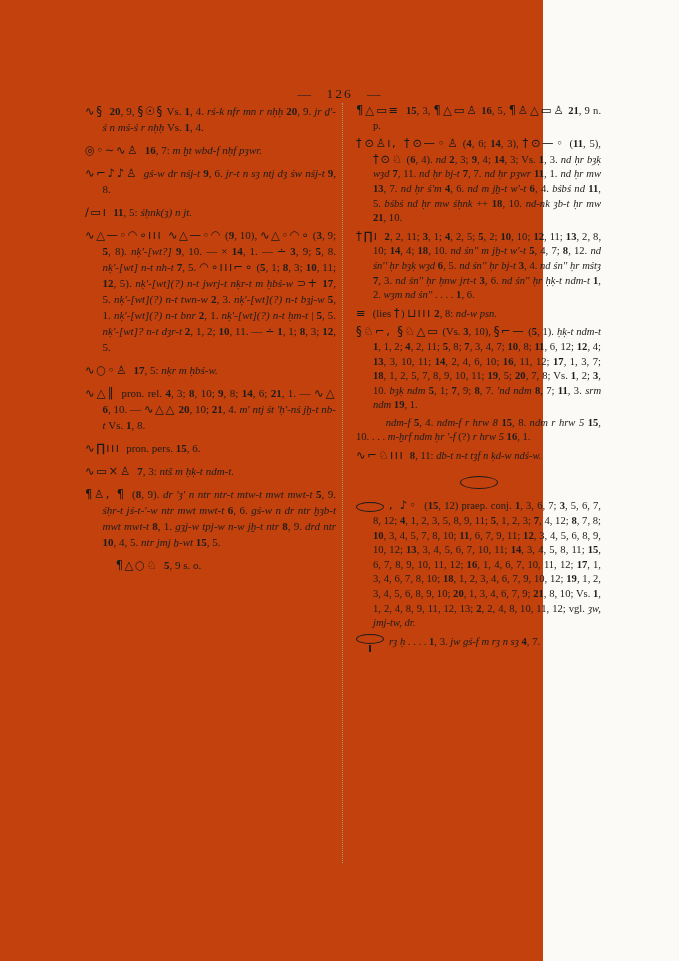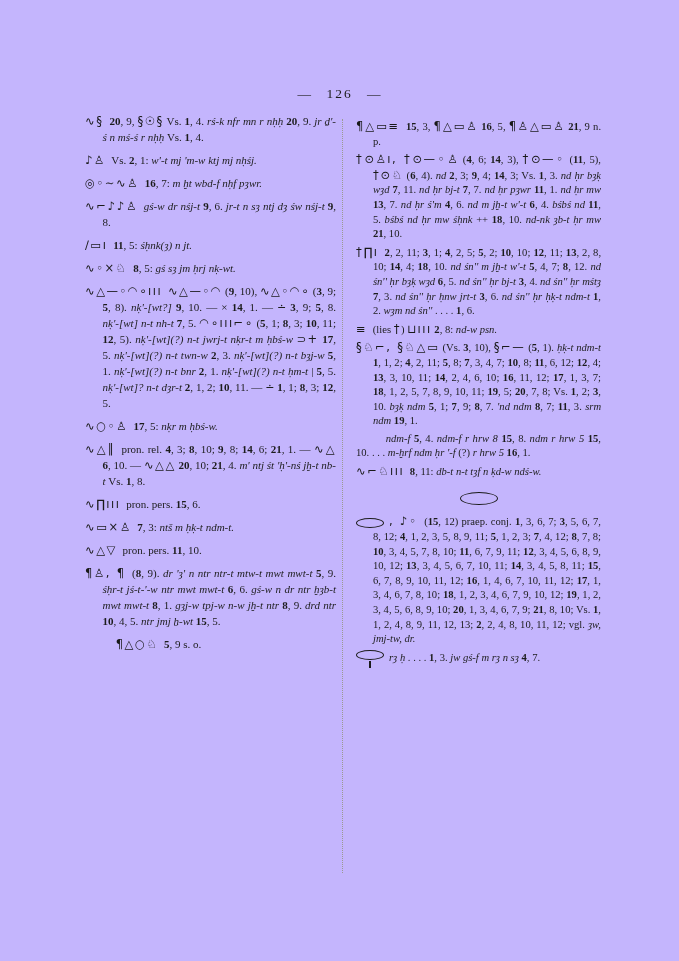--- a/index.html
+++ b/index.html
@@ -1,34 +1,34 @@
 <!DOCTYPE html>
 <html><head>
 <meta charset="utf-8">
 <style>
   html,body{margin:0;padding:0;}
   body{
     width:679px;height:961px;overflow:hidden;
     background:#fbfaf7;color:#1c1c1c;
     font-family:"Liberation Serif","DejaVu Serif",serif;
   }
-  .page{position:relative;width:679px;height:961px;background:#c4b5fd;}
+  .page{position:relative;width:543px;height:961px;background:#c2410c;}
   .header{
     position:absolute;top:86px;left:0;width:679px;
     text-align:center;font-size:13.5px;letter-spacing:1px;
   }
   .header .dash{margin:0 10px;color:#222;}
   .header .pagenum{letter-spacing:2px;font-size:13.5px;}
   .columns{
-    position:absolute;top:113px;left:85px;
+    position:absolute;top:103px;left:85px;
     display:flex;width:516px;height:760px;overflow:hidden;
   }
   .col{width:251px;overflow:hidden;}
   .col.left{padding-right:6px;}
-  .col.right{border-left:1px dotted #9a9a92;padding-left:13px;width:245px;margin-top:6px;}
+  .col.right{border-left:1px dotted #9a9a92;padding-left:13px;width:245px;}
   .entry{
     margin:0 0 7px 0;padding-left:1.6em;text-indent:-1.6em;
     font-size:11px;line-height:16px;text-align:justify;
   }
   .col.right .entry{line-height:14.6px;margin-bottom:3px;font-size:10.6px;}
   .entry.indent{padding-left:0;text-indent:2.8em;}
   .g{
     font-family:"DejaVu Sans",sans-serif;
     font-size:11.5px;letter-spacing:1.5px;font-style:normal;color:#191919;
     white-space:nowrap;
@@ -51,31 +51,28 @@
 
 <div class="page">
   <div class="header">
     <span class="dash">—</span>
     <span class="pagenum">126</span>
     <span class="dash">—</span>
   </div>
   <div class="columns">
     <div class="col left" id="col-left">
         <p class="entry"><span class="g lead">∿§</span> <b>20</b>, 9, <span class="g">§☉§</span> Vs. <b>1</b>, 4.  <i>rś-k nfr mn r nḥḥ</i> <b>20</b>, 9.  <i>jr ḏ'-ś n mś-ś r nḥḥ</i> Vs. <b>1</b>, 4.</p>
-        <p class="entry"><span class="g lead">♪♙</span> Vs. <b>2</b>, 1:  <i>w'-t mj 'm-w ktj mj nḥśj.</i></p>
         <p class="entry"><span class="g lead">◎◦∼∿♙</span> <b>16</b>, 7:  <i>m ḫt wbd-f nḥf pȝwr.</i></p>
         <p class="entry"><span class="g lead">∿⌐♪♪♙</span> <i>gś-w dr nśj-t</i> <b>9</b>, 6.  <i>jr-t n sȝ ntj dȝ św nśj-t</i> <b>9</b>, 8.</p>
         <p class="entry"><span class="g lead">∕▭ı</span> <b>11</b>, 5:  <i>śḥnk(ȝ) n jt.</i></p>
-        <p class="entry"><span class="g lead">∿◦×♘</span> <b>8</b>, 5:  <i>gś sȝ jm ḥrj nḳ-wt.</i></p>
         <p class="entry"><span class="g lead">∿△—◦◠∘ııı</span> <span class="g">∿△—◦◠</span> (<b>9</b>, 10),  <span class="g">∿△◦◠∘</span> (<b>3</b>, 9; <b>5</b>, 8).  <i>nḳ'-[wt?]</i> <b>9</b>, 10.  — × <b>14</b>, 1. — ∸ <b>3</b>, 9; <b>5</b>, 8.  <i>nḳ'-[wt] n-t nh-t</i> <b>7</b>, 5. <span class="g">◠∘ııı⌐∘</span> (<b>5</b>, 1; <b>8</b>, 3; <b>10</b>, 11; <b>12</b>, 5).  <i>nḳ'-[wt](?) n-t jwrj-t nḳr-t m ḥbś-w</i> <span class="g">⊃+</span> <b>17</b>, 5.  <i>nḳ'-[wt](?) n-t twn-w</i> <b>2</b>, 3.  <i>nḳ'-[wt](?) n-t bȝj-w</i> <b>5</b>, 1.  <i>nḳ'-[wt](?) n-t bnr</i> <b>2</b>, 1.  <i>nḳ'-[wt](?) n-t ḥm-t</i> | <b>5</b>, 5.  <i>nḳ'-[wt]? n-t dȝr-t</i> <b>2</b>, 1, 2; <b>10</b>, 11.  — ∸ <b>1</b>, 1; <b>8</b>, 3; <b>12</b>, 5.</p>
         <p class="entry"><span class="g lead">∿○◦♙</span> <b>17</b>, 5:  <i>nḳr m ḥbś-w.</i></p>
         <p class="entry"><span class="g lead">∿△‖</span> pron. rel.  <b>4</b>, 3;  <b>8</b>, 10;  <b>9</b>, 8;  <b>14</b>, 6;  <b>21</b>, 1. — <span class="g">∿△</span> <b>6</b>, 10.  — <span class="g">∿△△</span> <b>20</b>, 10; <b>21</b>, 4. <i>m' ntj śt 'ḥ'-nś jḫ-t nb-t</i> Vs. <b>1</b>, 8.</p>
         <p class="entry"><span class="g lead">∿∏ııı</span> pron. pers. <b>15</b>, 6.</p>
         <p class="entry"><span class="g lead">∿▭×♙</span> <b>7</b>, 3:  <i>ntš m ḥḳ-t ndm-t.</i></p>
-        <p class="entry"><span class="g lead">∿△▽</span> pron. pers. <b>11</b>, 10.</p>
         <p class="entry"><span class="g lead">¶♙, ¶</span> (<b>8</b>, 9).  <i>dr 'ȝ' n ntr ntr-t mtw-t mwt mwt-t</i> <b>5</b>, 9.  <i>śḥr-t jś-t-'-w ntr mwt mwt-t</i> <b>6</b>, 6.  <i>gś-w n dr ntr ḫȝb-t mwt mwt-t</i> <b>8</b>, 1. <i>gȝj-w tpj-w n-w jḫ-t ntr</i> <b>8</b>, 9.  <i>drd ntr</i> <b>10</b>, 4, 5.  <i>ntr jmj ẖ-wt</i> <b>15</b>, 5.</p>
         <p class="entry indent"><span class="g lead">¶△○♘</span> <b>5</b>, 9 s. o.</p>
       </div>
     <div class="col right" id="col-right">
         <p class="entry"><span class="g lead">¶△▭≡</span> <b>15</b>, 3,  <span class="g">¶△▭♙</span> <b>16</b>, 5,  <span class="g">¶♙△▭♙</span> <b>21</b>, 9 n. p.</p>
         <p class="entry"><span class="g lead">†⊙♙ı,</span> <span class="g">†⊙—◦♙</span> (<b>4</b>, 6; <b>14</b>, 3),  <span class="g">†⊙—◦</span> (<b>11</b>, 5),  <span class="g">†⊙♘</span> (<b>6</b>, 4).  <i>nd</i> <b>2</b>, 3;  <b>9</b>, 4;  <b>14</b>, 3; Vs. <b>1</b>, 3.  <i>nd ḥr bȝḳ wȝd</i> <b>7</b>, 11.  <i>nd ḥr bj-t</i> <b>7</b>, 7.  <i>nd ḥr pȝwr</i> <b>11</b>, 1.  <i>nd ḥr mw</i> <b>13</b>, 7. <i>nd ḥr ś'm</i> <b>4</b>, 6.  <i>nd m jḫ-t w'-t</i> <b>6</b>, 4.  <i>bśbś nd</i> <b>11</b>, 5.  <i>bśbś nd ḥr mw śḥnk</i> ++ <b>18</b>, 10. <i>nd-nk ȝb-t ḥr mw</i> <b>21</b>, 10.</p>
         <p class="entry"><span class="g lead">†∏ı</span> <b>2</b>, 2, 11;  <b>3</b>, 1;  <b>4</b>, 2, 5;  <b>5</b>, 2;  <b>10</b>, 10; <b>12</b>, 11; <b>13</b>, 2, 8, 10; <b>14</b>, 4; <b>18</b>, 10.  <i>nd śn'' m jḫ-t w'-t</i> <b>5</b>, 4, 7;  <b>8</b>, 12.  <i>nd śn'' ḥr bȝḳ wȝd</i> <b>6</b>, 5.  <i>nd śn'' ḥr bj-t</i> <b>3</b>, 4.  <i>nd śn'' ḥr mśtȝ</i> <b>7</b>, 3.  <i>nd śn'' ḥr ḥnw jrt-t</i> <b>3</b>, 6.  <i>nd śn'' ḥr ḥḳ-t ndm-t</i> <b>1</b>, 2.  <i>wȝm nd śn''</i> . . . . <b>1</b>, 6.</p>
         <p class="entry"><span class="g lead">≡</span> (lies <span class="g">†</span>) <span class="g">⊔ııı</span>  <b>2</b>, 8:  <i>nd-w psn.</i></p>
         <p class="entry"><span class="g lead">§♘⌐,</span> <span class="g">§♘△▭</span> (Vs. <b>3</b>, 10),  <span class="g">§⌐—</span> (<b>5</b>, 1). <i>ḥḳ-t ndm-t</i> <b>1</b>, 1, 2;  <b>4</b>, 2, 11;  <b>5</b>, 8;  <b>7</b>, 3, 4, 7; <b>10</b>, 8;  <b>11</b>, 6, 12;  <b>12</b>, 4;  <b>13</b>, 3, 10, 11;  <b>14</b>, 2, 4, 6, 10;  <b>16</b>, 11, 12;  <b>17</b>, 1, 3, 7;  <b>18</b>, 1, 2, 5, 7, 8, 9, 10, 11;  <b>19</b>, 5;  <b>20</b>, 7, 8;  Vs. <b>1</b>, 2;  <b>3</b>, 10.  <i>bȝḳ ndm</i> <b>5</b>, 1;  <b>7</b>, 9;  <b>8</b>, 7.  <i>'nd ndm</i> <b>8</b>, 7;  <b>11</b>, 3. <i>srm ndm</i> <b>19</b>, 1.</p>
         <p class="entry indent"><i>ndm-f</i> <b>5</b>, 4.  <i>ndm-f r hrw 8</i> <b>15</b>, 8.  <i>ndm r hrw 5</i> <b>15</b>, 10.  . . . <i>m-ḫrf ndm ḥr '-f</i> (?) <i>r hrw 5</i> <b>16</b>, 1.</p>

